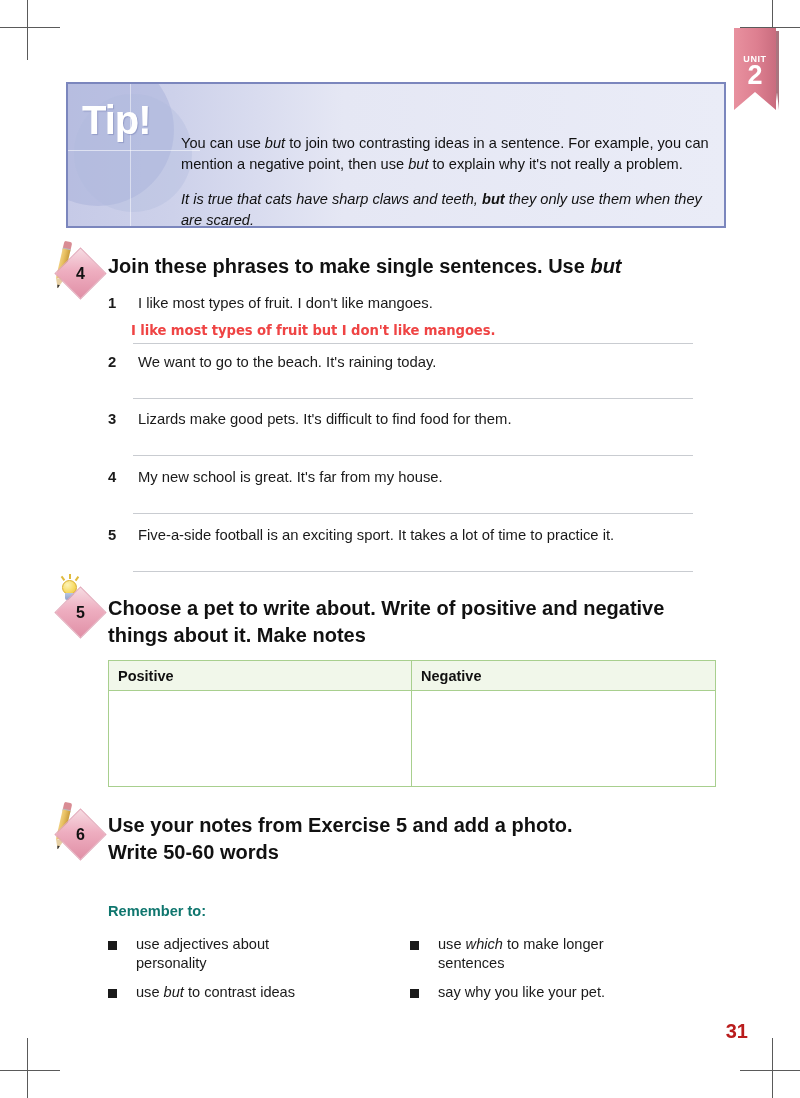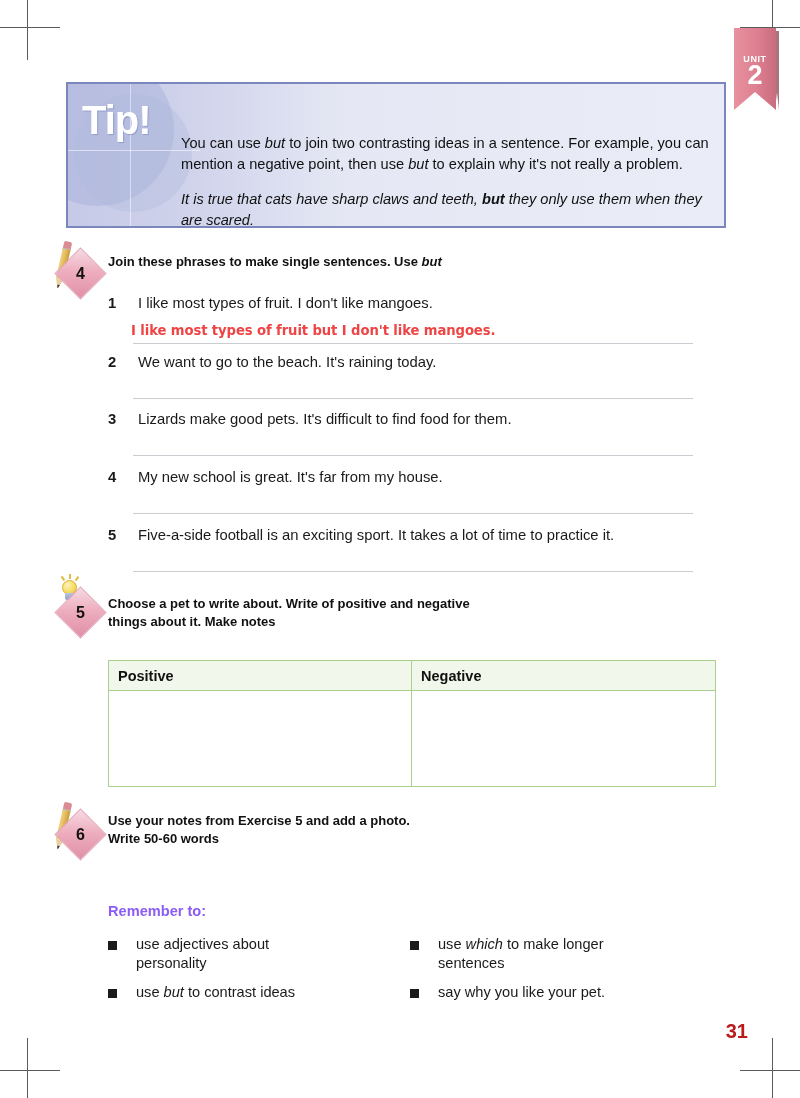--- a/index.html
+++ b/index.html
@@ -148,21 +148,21 @@
   .bulb .base { position: absolute; left: 7px; top: 19px; width: 9px; height: 7px;
             background: linear-gradient(to bottom, #b9c6e2, #8ea0c9); border-radius: 0 0 2px 2px; }
   .bulb .ray { position: absolute; background: #e0bb3e; width: 1.5px; height: 5px; }
   .bulb .r1 { left: 11px; top: 0px; }
   .bulb .r2 { left: 4px;  top: 2px; transform: rotate(-35deg); }
   .bulb .r3 { left: 18px; top: 2px; transform: rotate(35deg); }
 
   
   .ex-heading {
     position: absolute;
-    font-size: 13px; font-weight: bold; line-height: 1.35;
+    font-size: 20px; font-weight: bold; line-height: 1.35;
     color: #111;
   }
   .ex-heading em { font-style: italic; }
 
   
   .q-item { position: absolute; font-size: 14.8px; color: #1a1a1a; }
   .q-item .q-num {
     position: absolute; left: 0; top: 0;
     font-weight: bold; width: 22px;
   }
@@ -195,21 +195,21 @@
     display: flex; align-items: center;
     padding-left: 9px;
     font-size: 14.5px; font-weight: bold; color: #111;
   }
   .notes-table .th.left  { border-right: 1.5px solid #a8cf8e; text-align: center; }
   .notes-table .td.left  { border-right: 1.5px solid #a8cf8e; }
 
   
   .remember-title {
     position: absolute; left: 108px; top: 903px;
-    font-size: 14.6px; font-weight: bold; color: #8b5cf6;
+    font-size: 14.6px; font-weight: bold; color: #0f766e;
   }
   .bullet-row { position: absolute; font-size: 14.6px; color: #1a1a1a; line-height: 1.32; }
   .bullet-row .sq {
     position: absolute; left: 0; top: 6px;
     width: 9px; height: 9px; background: #1a1a1a;
   }
   .bullet-row .bl-text { display: block; margin-left: 28px; }
   .bullet-row em { font-style: italic; }
 
   .page-num {

